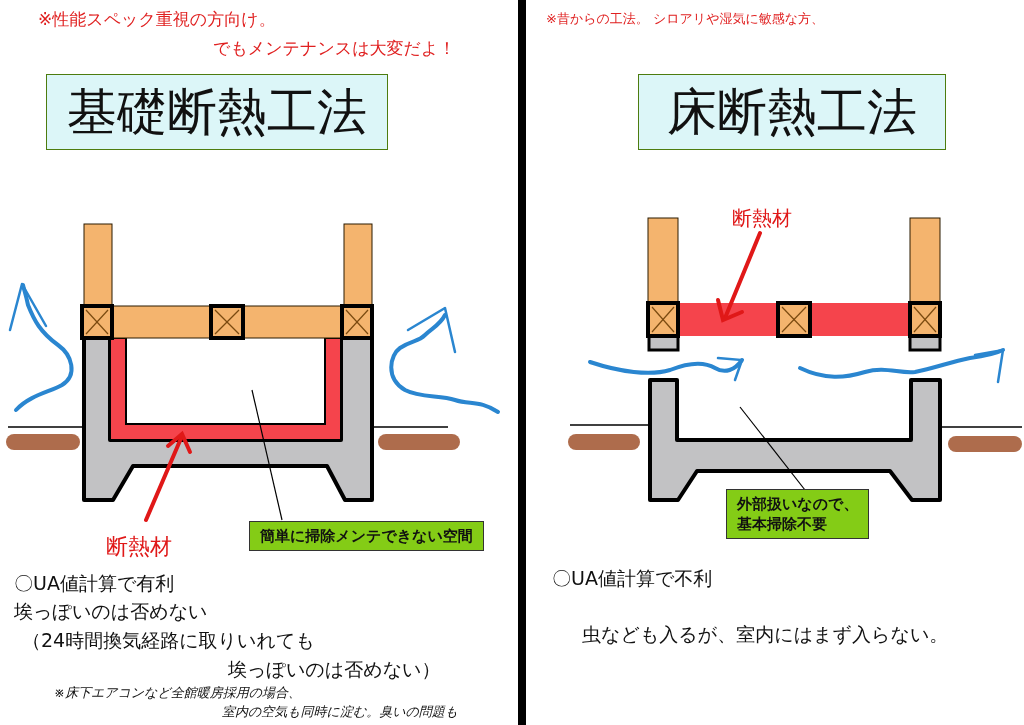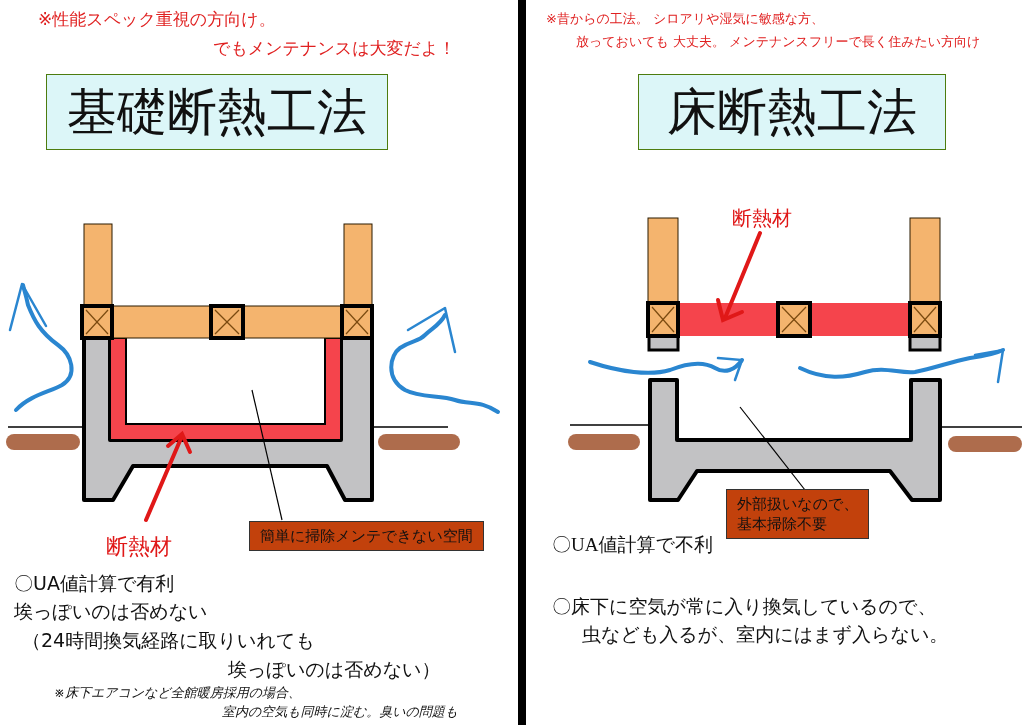--- a/index.html
+++ b/index.html
@@ -7,22 +7,22 @@
          font-family: "DejaVu Sans", "Liberation Sans", sans-serif; }
   .panel { position: absolute; top: 0; height: 725px; }
   .panel-left { left: 0; width: 459px; }
   .panel-right { left: 526px; width: 538px; padding-left: 36px; }
   .divider { position: absolute; left: 518px; top: 0; width: 8px; height: 725px; background: #000; }
   .note { position: absolute; color: #e02020; white-space: nowrap; }
   .title-box { position: absolute; background: #dcf6f8; border: 1px solid #4d7c0f;
                display: flex; align-items: center; justify-content: center;
                font-family: "DejaVu Serif", "Liberation Serif", serif; color: #111; }
   svg.diagram { position: absolute; left: 0; top: 0; }
-  .label-box { position: absolute; background: #c2410c; border: 1px solid #333; color: #111;
-               font-size: 15px; line-height: 20px; padding: 4px 10px; white-space: nowrap; }
+  .label-box { position: absolute; background: #84cc16; border: 1px solid #333; color: #111;
+               font-size: 15px; line-height: 20px; padding: 4px 10px; white-space: nowrap; font-weight: bold; }
   .red-label { position: absolute; color: #e01818; font-weight: normal; white-space: nowrap; }
   .point { position: absolute; color: #111; white-space: nowrap; font-size: 19px; line-height: 22px; text-align: right; }
   .small { font-size: 13px; line-height: 16px; font-style: italic; }
 </style>
 </head>
 <body>
 
 <div class="panel panel-left">
   <div class="note" style="left:38px; top:8px; font-size:17px;">※性能スペック重視の方向け。</div>
   <div class="note" style="left:213px; top:37px; font-size:17px;">でもメンテナンスは大変だよ！</div>
@@ -86,21 +86,20 @@
   <div class="point" style="left:22px; top:629px;">（24時間換気経路に取りいれても</div>
   <div class="point" style="left:228px; top:658px;">埃っぽいのは否めない）</div>
   <div class="point small" style="left:54px; top:685px;">※床下エアコンなど全館暖房採用の場合、</div>
   <div class="point small" style="left:222px; top:704px;">室内の空気も同時に淀む。臭いの問題も</div>
 </div>
 
 <div class="divider"></div>
 
 <div class="panel panel-right">
   <div class="note" style="left:20px; top:10px; font-size:13px;">※昔からの工法。 シロアリや湿気に敏感な方、</div>
-  <div class="note" style="left:50px; top:33px; font-size:13px;">放っておいても  大丈夫。 メンテナンスフリーで長く住みたい方向け</div>
   <div class="title-box" style="left:112px; top:74px; width:306px; height:74px; font-size:50px;">
     <span>床断熱工法</span>
   </div>
 
   <svg class="diagram" width="498" height="725" viewBox="526 0 498 725">
 
     <line x1="570" y1="425" x2="648" y2="425" stroke="#000" stroke-width="1.5"></line>
     <line x1="942" y1="427" x2="1022" y2="427" stroke="#000" stroke-width="1.5"></line>
     <g>
       <rect x="568" y="434" width="72" height="16" rx="8" fill="#a0522d" opacity="0.85"></rect>
@@ -144,16 +143,15 @@
     <line x1="740" y1="407" x2="805" y2="490" stroke="#000" stroke-width="1.2"></line>
   </svg>
 
   <div class="red-label" style="left:206px; top:205px; font-size:20px;">断熱材</div>
 
   <div class="label-box" style="left:200px; top:489px;">
     <div>外部扱いなので、</div>
     <div>基本掃除不要</div>
   </div>
 
-  <div class="point" style="left:26px; top:534px;font-family:Liberation Serif, serif;">〇UA値計算で不利</div>
-  <div class="point" style="left:26px; top:595px;">〇床下に空気が常に入り換気しているので、</div>
+  <div class="point" style="left:26px; top:567px;">〇UA値計算で不利</div>
   <div class="point" style="left:56px; top:623px;">虫なども入るが、室内にはまず入らない。</div>
 </div>
 
 </body></html>

